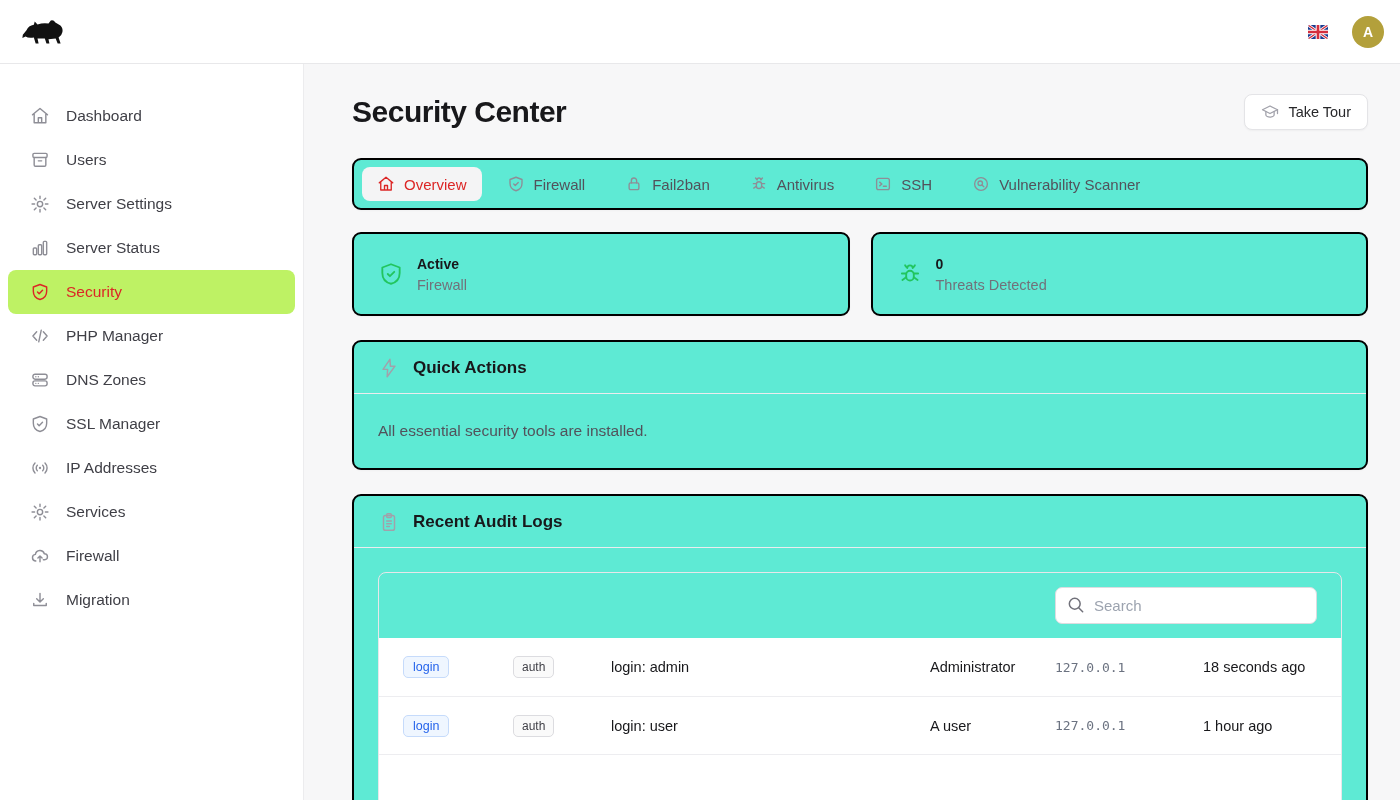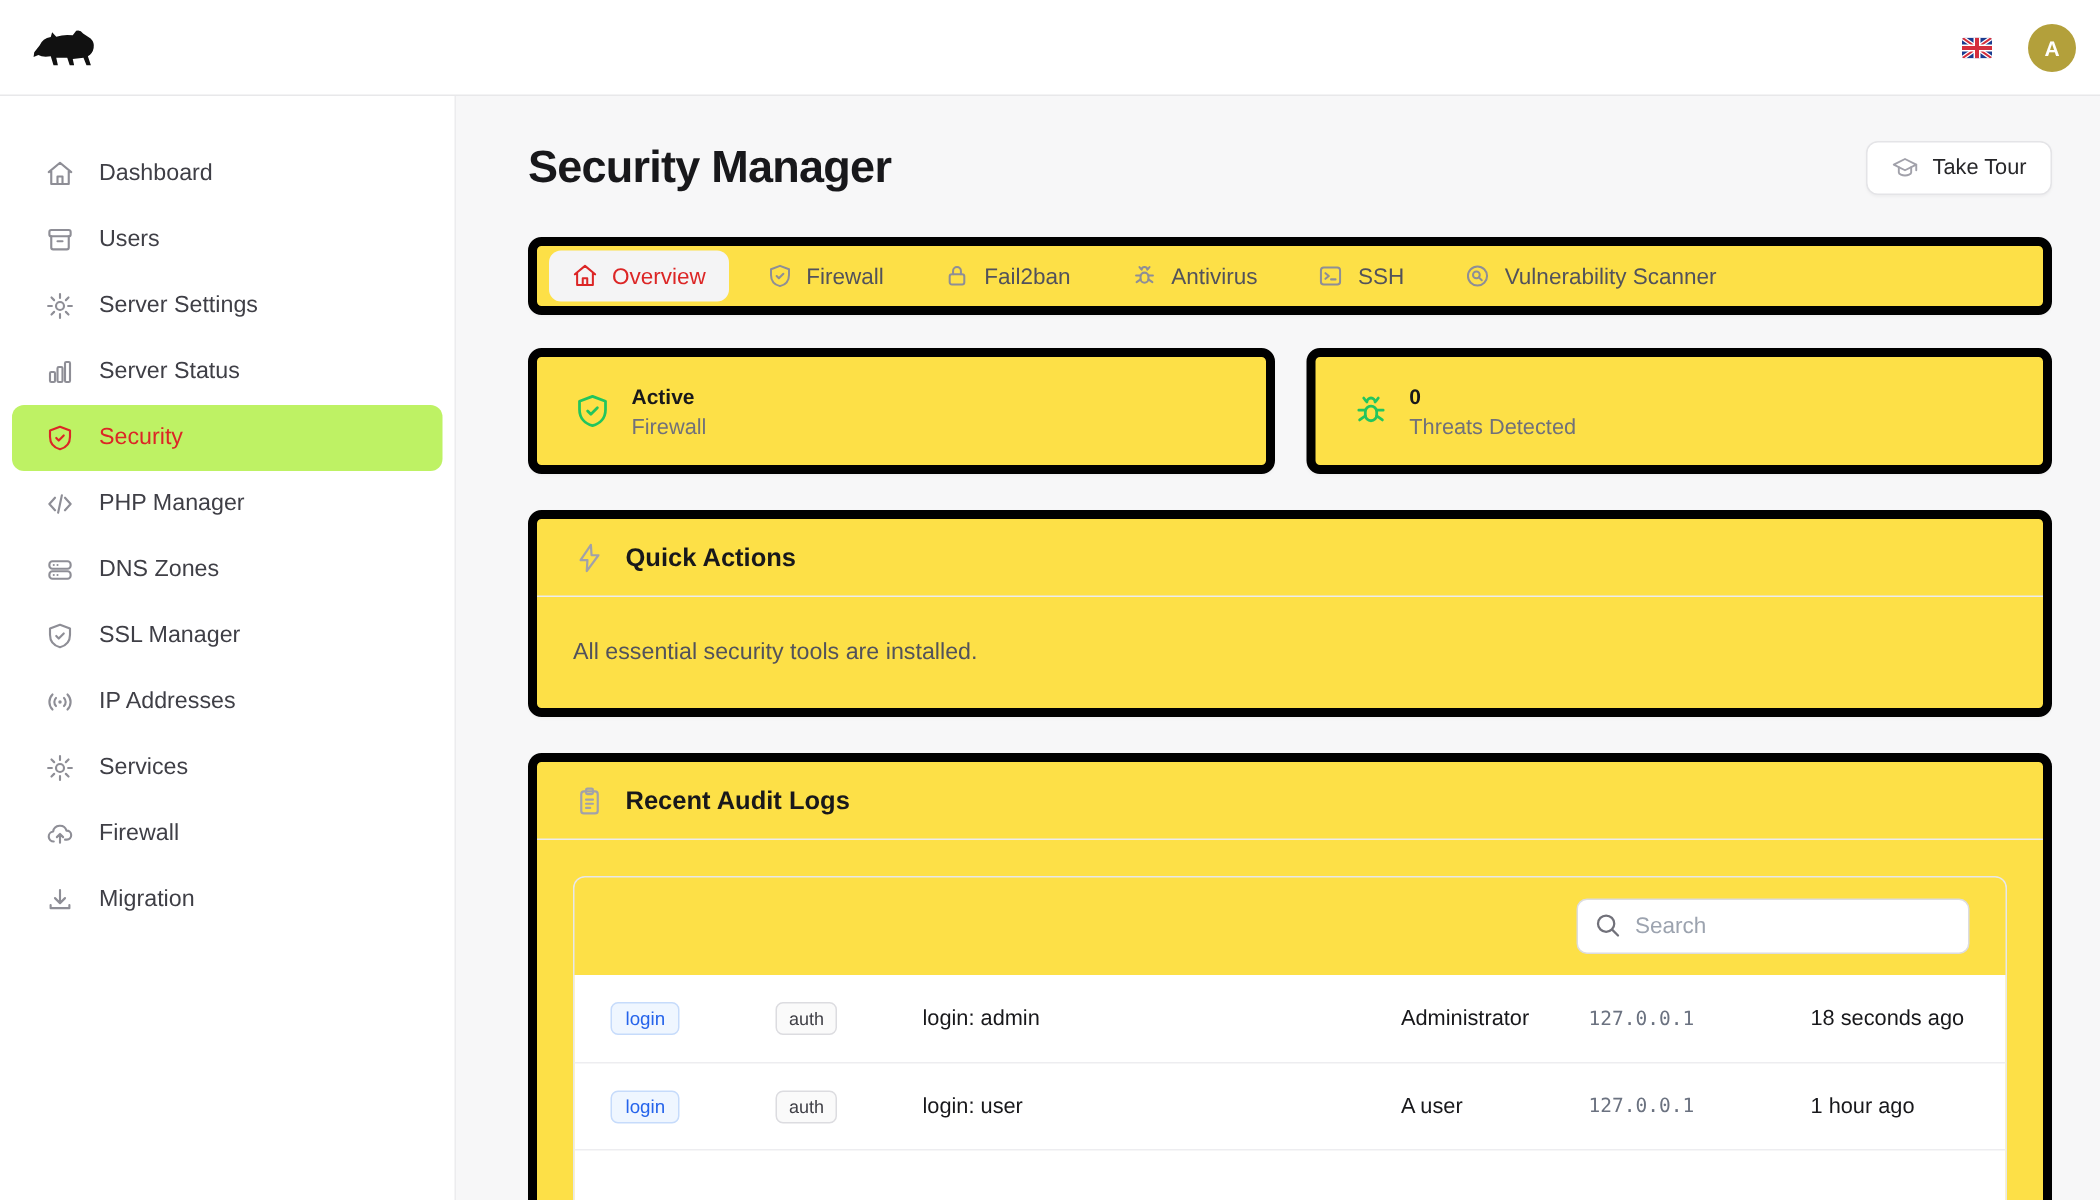--- a/index.html
+++ b/index.html
@@ -24,21 +24,21 @@
 
   .main { flex:1; padding:30px 32px 0 48px; overflow:hidden; }
 
   
   .page-head { display:flex; align-items:center; justify-content:space-between; margin-bottom:28px; }
   .page-title { font-size:30px; font-weight:800; letter-spacing:-.5px; }
   .tour-btn { display:flex; align-items:center; gap:9px; background:#fff; border:1px solid #e4e4e7; border-radius:8px; padding:8px 16px; font-size:14.5px; color:#27272a; cursor:pointer; box-shadow:0 1px 2px rgba(0,0,0,.04); }
   .tour-btn .ic { color:#a1a1aa; display:flex; }
 
   
-  .card { background:#fde047; border:6px solid #000000; border-radius:9px; box-shadow:0 1px 2px rgba(0,0,0,.03); }
+  .card { background:#5eead4; border:2px solid #000000; border-radius:9px; box-shadow:0 1px 2px rgba(0,0,0,.03); }
 
   
   .tabbar { display:flex; align-items:center; gap:10px; height:52px; padding:0 8px; margin-bottom:22px; }
   .tab { display:flex; align-items:center; gap:9px; padding:8px 15px; border-radius:8px; font-size:15px; color:#52525b; cursor:pointer; white-space:nowrap; }
   .tab .ic { color:#8e8e96; display:flex; }
   .tab.active { background:#f4f4f5; color:#dc2626; font-weight:500; }
   .tab.active .ic { color:#dc2626; }
 
   
   .stats { display:flex; gap:21px; margin-bottom:24px; }
@@ -204,21 +204,21 @@
             <path d="M12 4 V14 M8 10.5 L12 14.5 L16 10.5 M4.5 16 V18.5 H19.5 V16"></path>
           </svg>
         </span>
       <span>Migration</span>
     </div>
   </div>
 
   <div class="main">
 
     <div class="page-head">
-      <div class="page-title">Security Manager</div>
+      <div class="page-title">Security Center</div>
       <button class="tour-btn">
         <span class="ic">
             <svg width="18" height="18" viewBox="0 0 24 24" fill="none" stroke="currentColor" stroke-width="1.7" stroke-linecap="round" stroke-linejoin="round">
               <path d="M12 4 L22 9 L12 14 L2 9 Z"></path>
               <path d="M6.5 11.3 V16 c0 1.5 3 2.7 5.5 2.7 s5.5 -1.2 5.5 -2.7 V11.3"></path>
               <path d="M22 9 V14"></path>
             </svg>
           </span>
         <span>Take Tour</span>
       </button>

